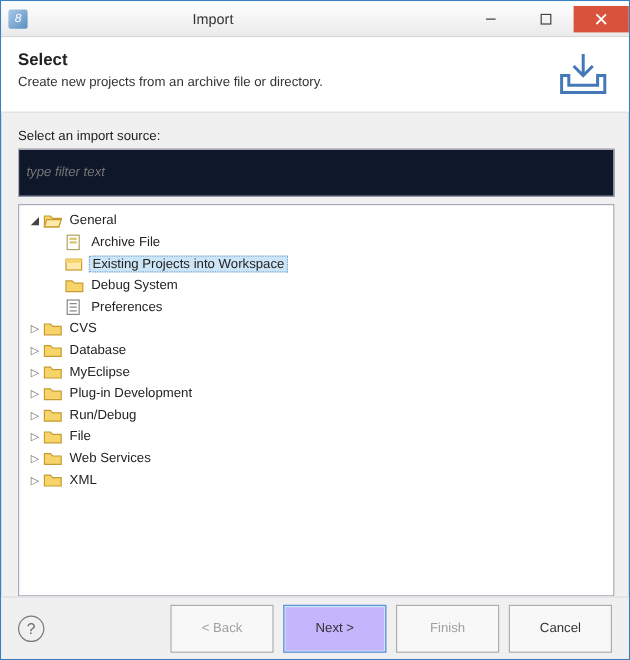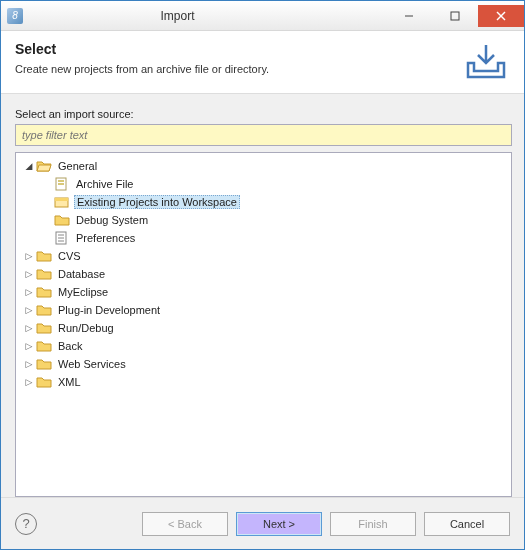--- a/index.html
+++ b/index.html
@@ -85,28 +85,28 @@
     display: flex;
     flex-direction: column;
   }
   .source-label {
     font-size: 11px;
     color: #222;
     margin-bottom: 4px;
   }
   .filter-input {
     width: 100%;
-    height: 22px;
+    height: 40px;
     border: 1px solid #aab;
     padding: 2px 6px;
     font-size: 11px;
     font-style: italic;
     color: #888;
     margin-bottom: 6px;
-    background:#fef9c3;
+    background:#0f172a;
   }
   .tree {
     flex: 1;
     border: 1px solid #aab;
     background: #fff;
     padding: 4px 2px;
     overflow: auto;
   }
   .tree-node {
     display: flex;
@@ -157,21 +157,21 @@
   .help-icon {
     width: 22px; height: 22px;
     border: 1.5px solid #7a7a7a;
     border-radius: 50%;
     display:flex;align-items:center;justify-content:center;
     color:#6a6a6a;font-size:13px;
     margin-right:auto;
   }
   .btn {
     min-width: 86px;
-    height: 24px;
+    height: 40px;
     border: 1px solid #adadad;
     background: #f8f8f8;
     font-size: 11px;
     color: #333;
     display:flex;align-items:center;justify-content:center;
     padding: 0 10px;
   }
   .btn.disabled { color: #a0a0a0; }
   .btn.default {
     border: 1px solid #5a9bd5;
@@ -323,21 +323,21 @@
           </span>
         <span class="label">Run/Debug</span>
       </div>
       <div class="tree-node indent-0">
         <span class="expander">▷</span>
         <span class="folder-icon">
             <svg width="16" height="14">
               <path d="M1 3 L6 3 L8 5 L15 5 L15 12 L1 12 Z" fill="#f7d46a" stroke="#c89b2f"></path>
             </svg>
           </span>
-        <span class="label">Back</span>
+        <span class="label">File</span>
       </div>
       <div class="tree-node indent-0">
         <span class="expander">▷</span>
         <span class="folder-icon">
             <svg width="16" height="14">
               <path d="M1 3 L6 3 L8 5 L15 5 L15 12 L1 12 Z" fill="#f7d46a" stroke="#c89b2f"></path>
             </svg>
           </span>
         <span class="label">Web Services</span>
       </div>

